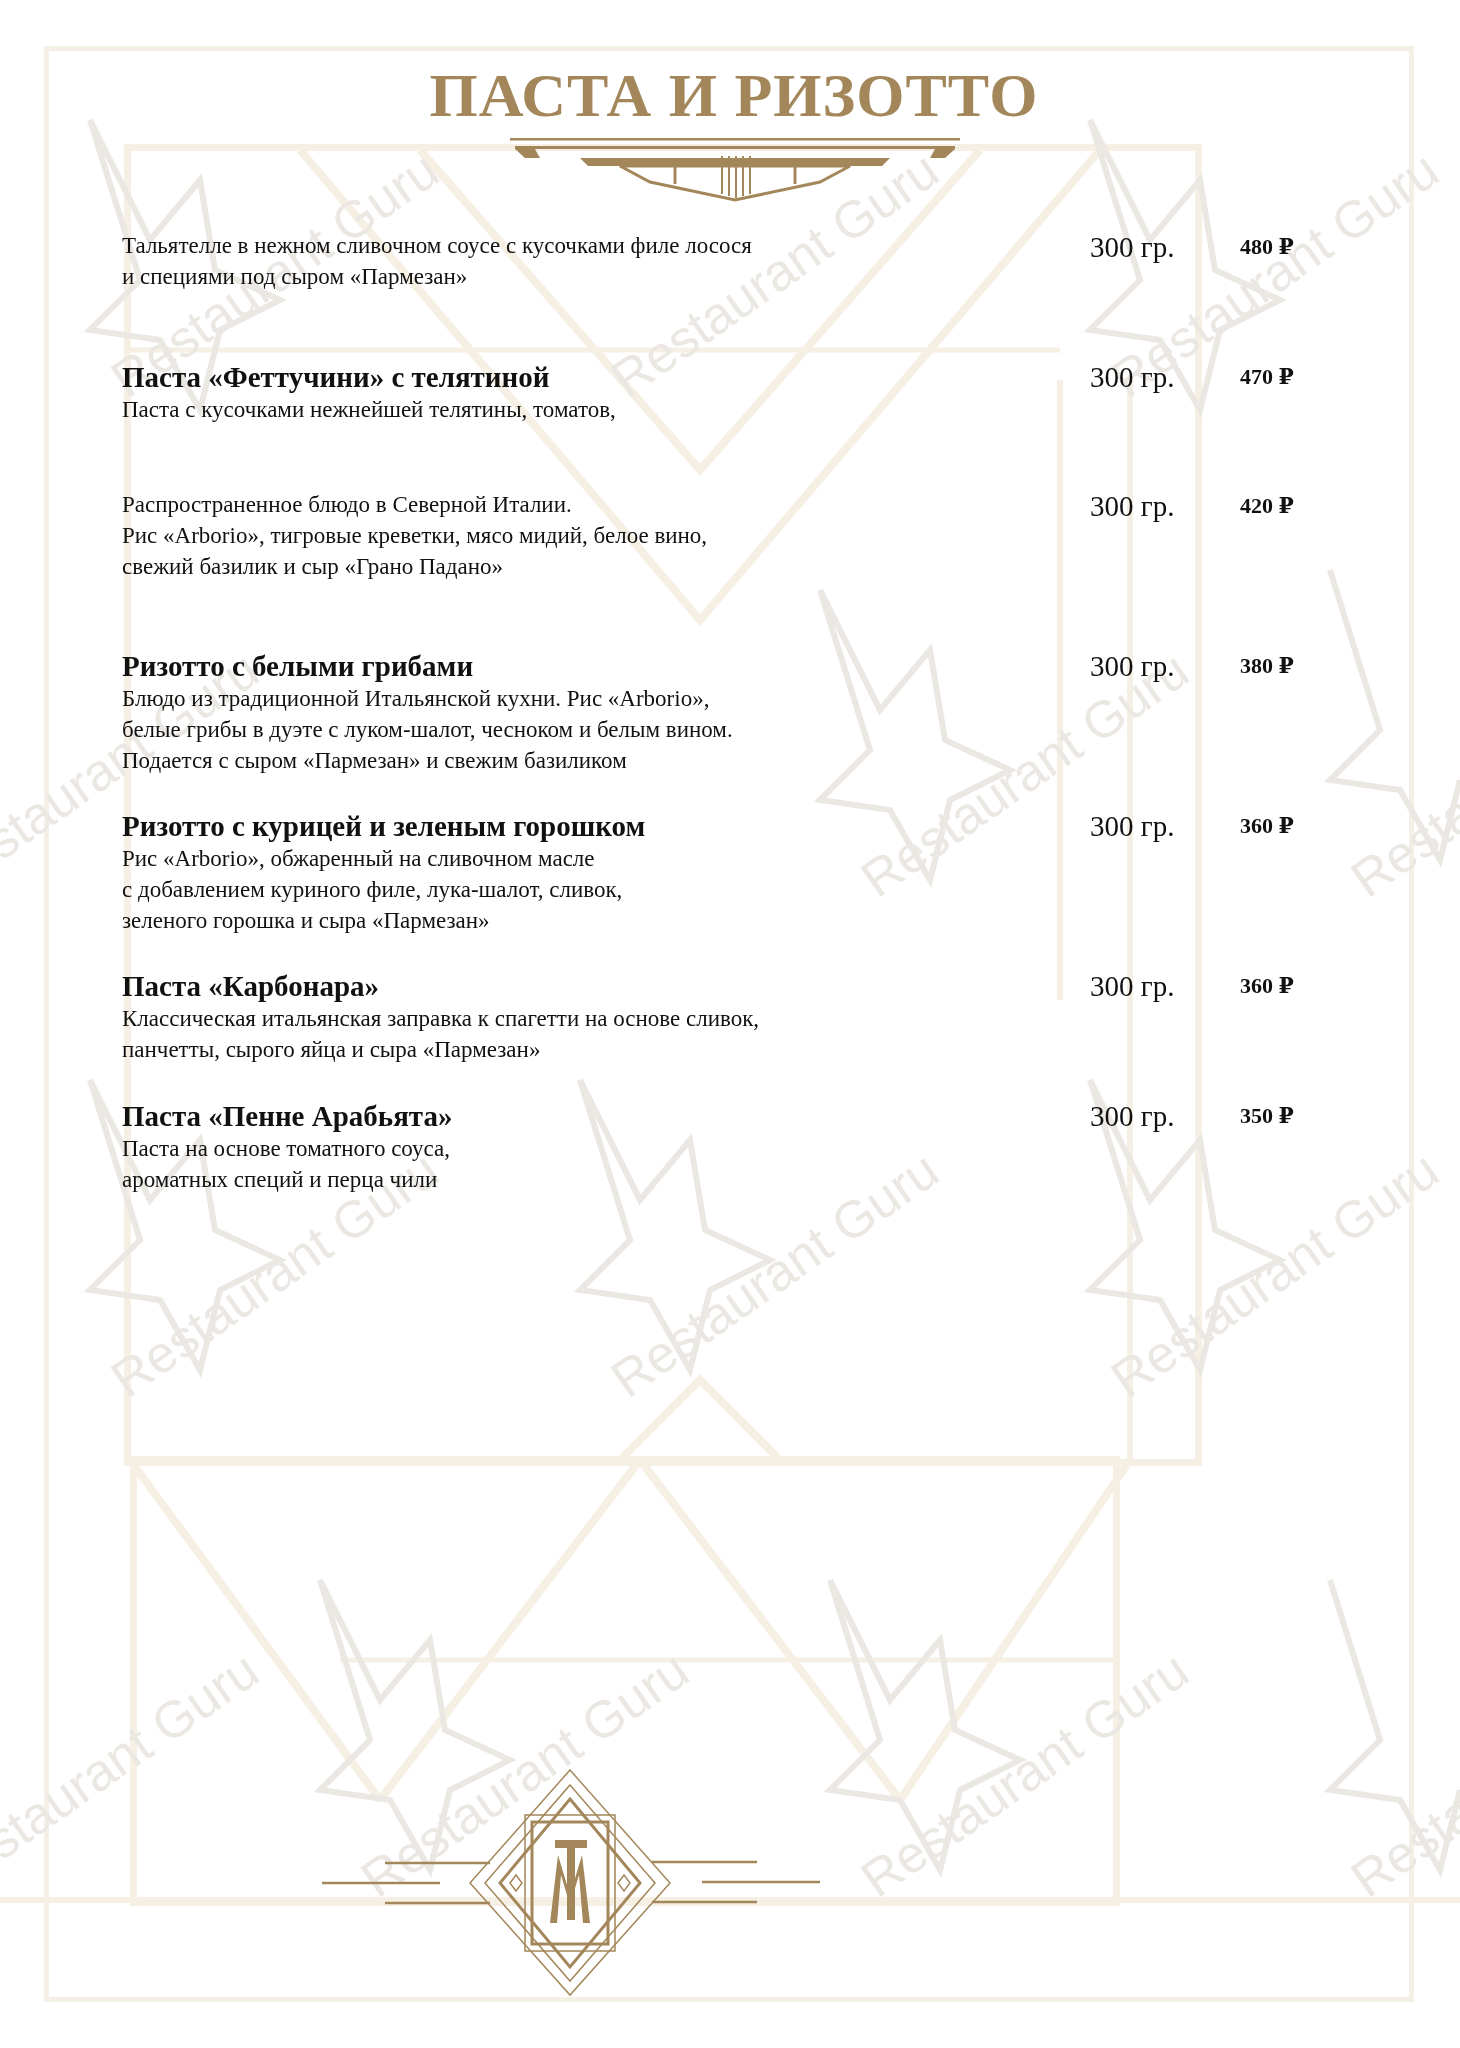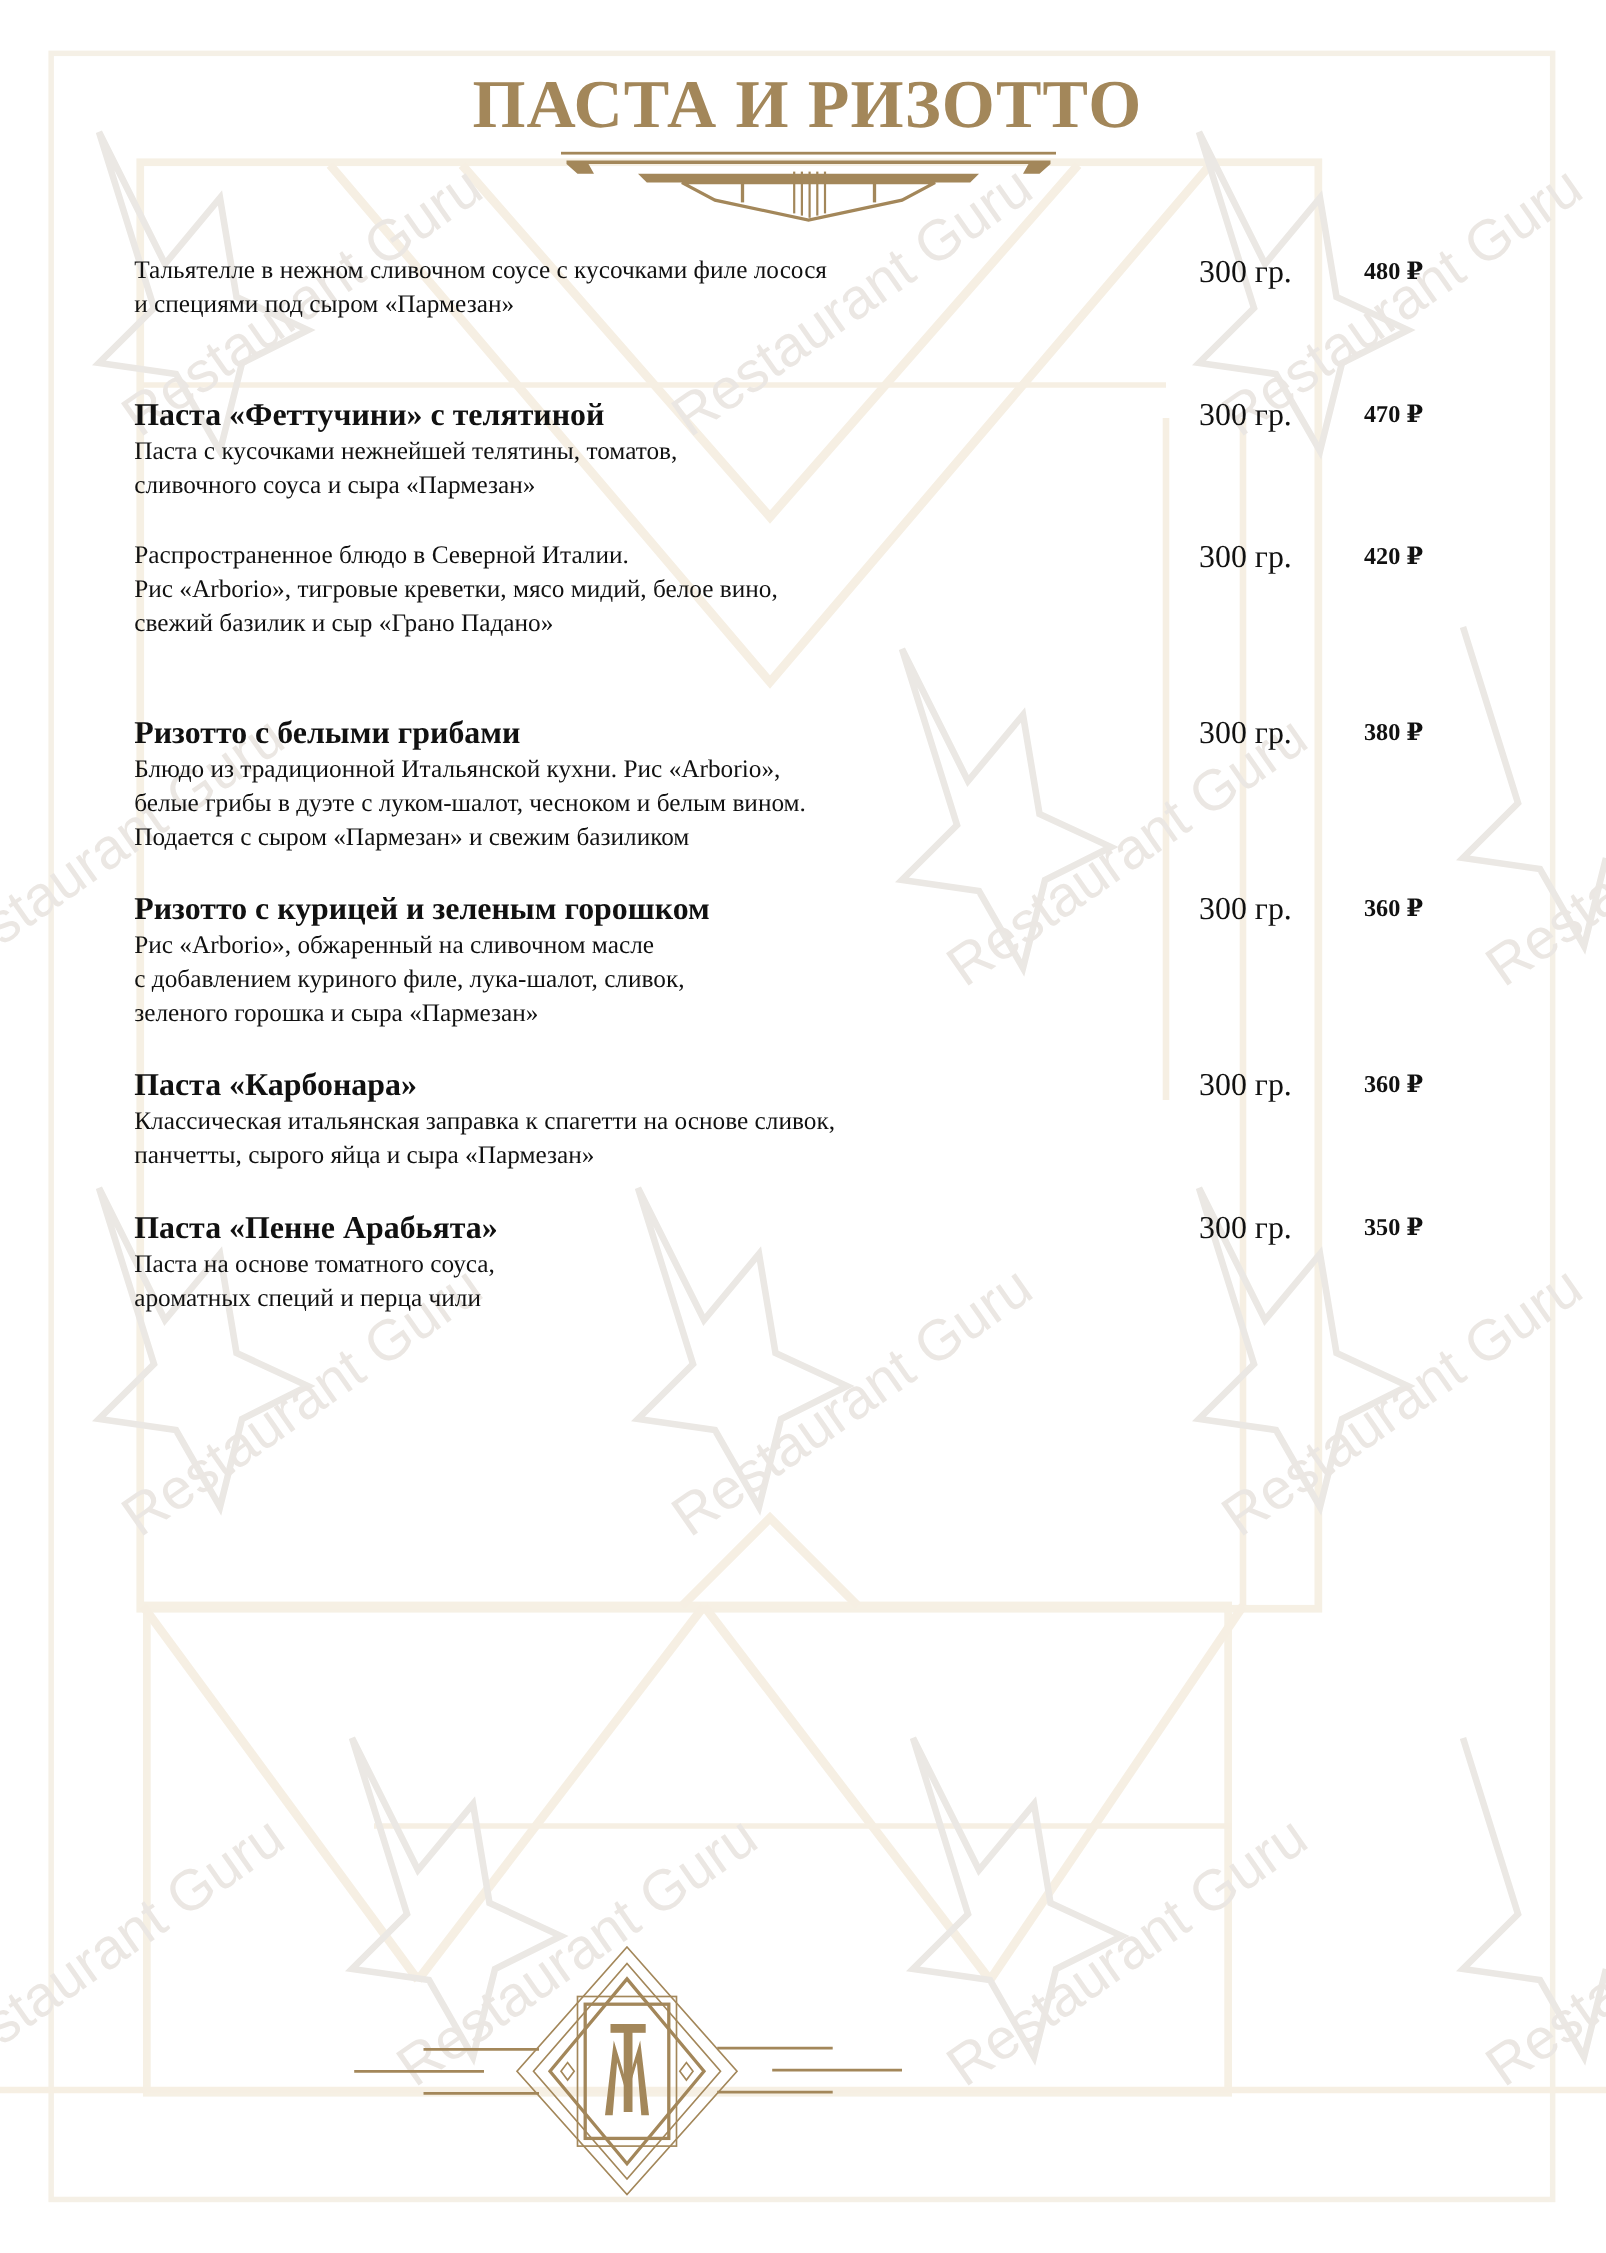--- a/index.html
+++ b/index.html
@@ -112,21 +112,20 @@
 <div class="menu-item" style="top:230px;">
   <div class="item-desc">Тальятелле в нежном сливочном соусе с кусочками филе лосося</div>
   <div class="item-desc">и специями под сыром «Пармезан»</div>
   <div class="item-weight">300 гр.</div>
   <div class="item-price">480 ₽</div>
 </div>
 
 <div class="menu-item" style="top:360px;">
   <div class="item-name">Паста «Феттучини» с телятиной</div>
   <div class="item-desc">Паста с кусочками нежнейшей телятины, томатов,</div>
-  <div class="item-desc">сливочного соуса и сыра «Пармезан»</div>
   <div class="item-weight">300 гр.</div>
   <div class="item-price">470 ₽</div>
 </div>
 
 <div class="menu-item" style="top:489px;">
   <div class="item-desc">Распространенное блюдо в Северной Италии.</div>
   <div class="item-desc">Рис «Arborio», тигровые креветки, мясо мидий, белое вино,</div>
   <div class="item-desc">свежий базилик и сыр «Грано Падано»</div>
   <div class="item-weight">300 гр.</div>
   <div class="item-price">420 ₽</div>

